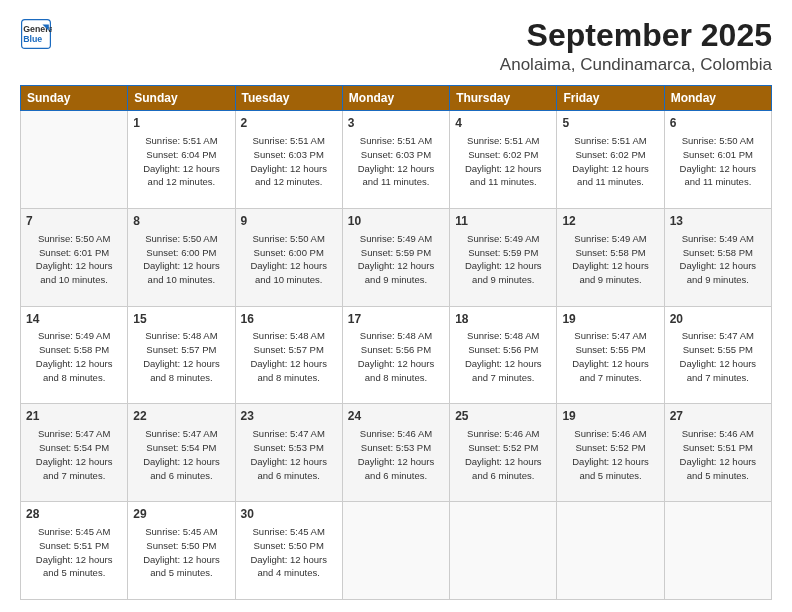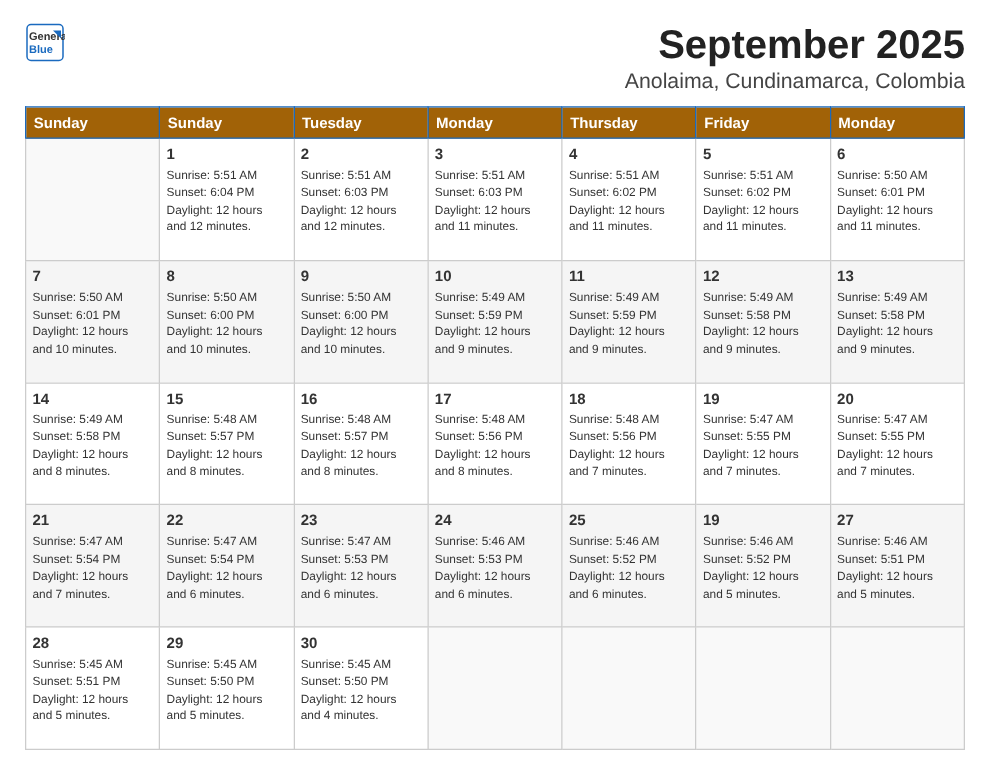--- a/index.html
+++ b/index.html
@@ -78,20 +78,21 @@
     .day-number {
       font-size: 12px;
       font-weight: bold;
       display: block;
       margin-bottom: 2px;
     }
     .day-info {
       font-size: 9.5px;
       color: #333;
       line-height: 1.45;
+      text-align: center;
     }
     .empty-cell {
       background: #f9f9f9 !important;
     }
   </style>
 </head>
 <body>
 
 <div class="page">
   <div class="header">

